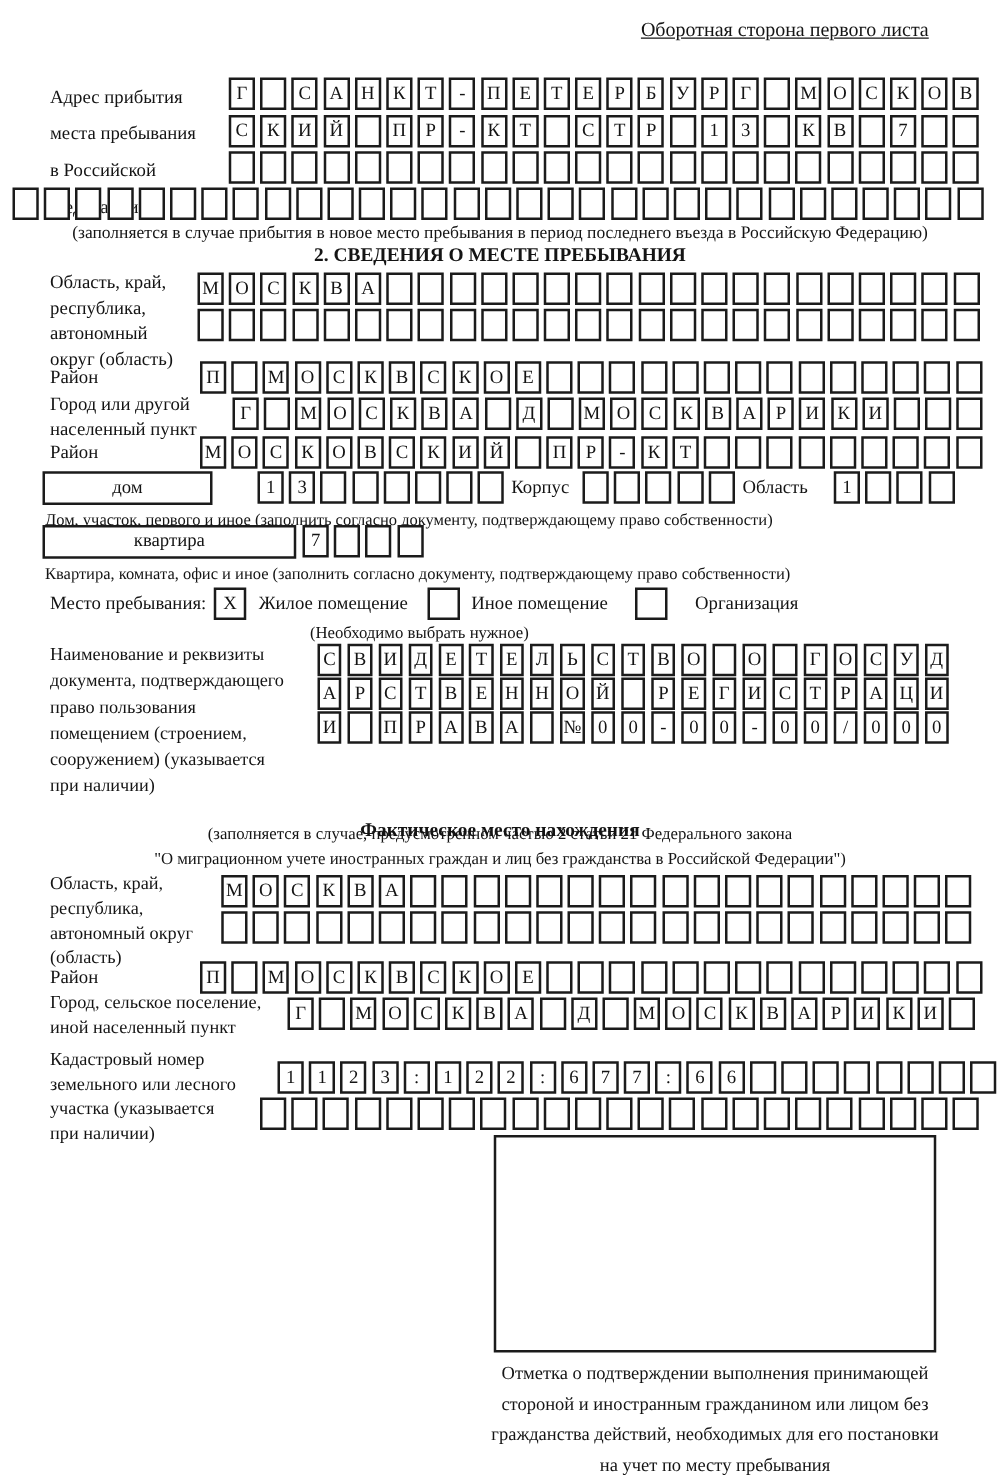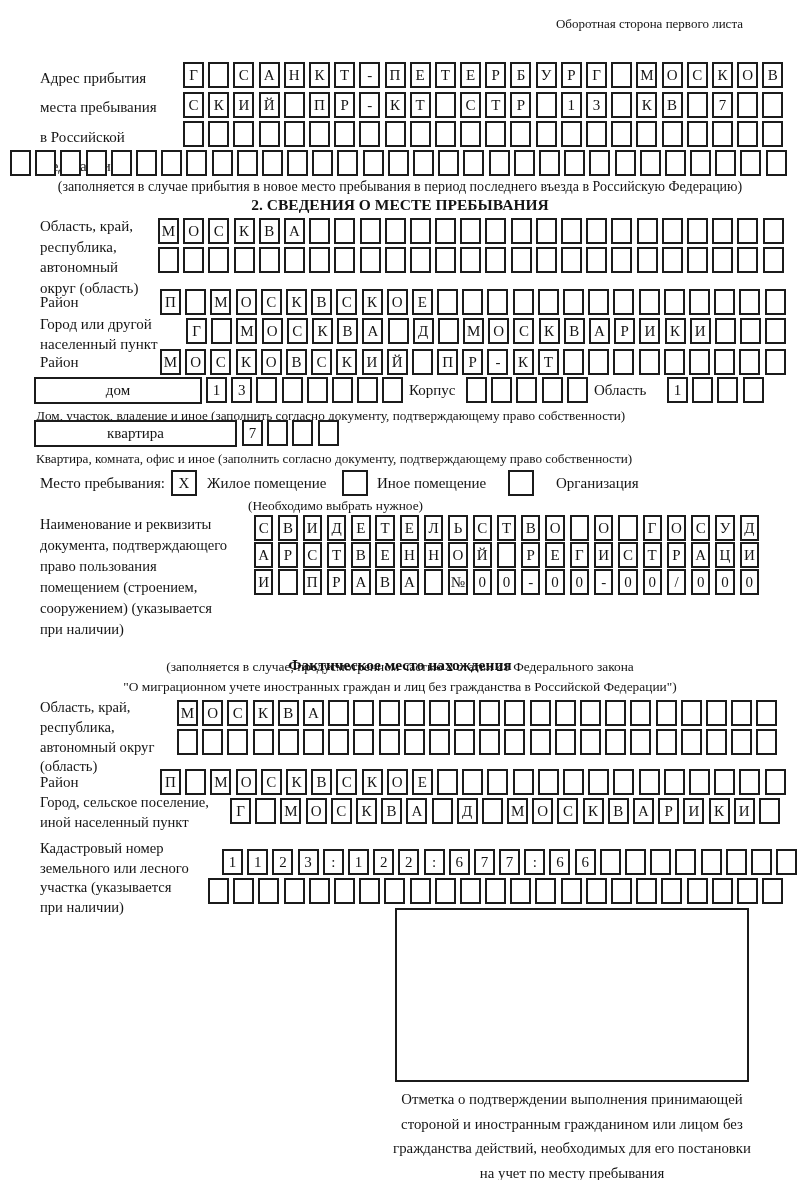--- a/index.html
+++ b/index.html
@@ -21,21 +21,21 @@
   .typebox{
     position:absolute;height:27px;border:2px solid #1b1b1b;box-sizing:border-box;
     display:flex;align-items:center;justify-content:center;font-size:15px;background:#fff;
   }
   .cbox{
     position:absolute;width:26px;height:26px;border:2px solid #1b1b1b;box-sizing:border-box;
     display:flex;align-items:center;justify-content:center;font-size:15px;background:#fff;
   }
   .stampbox{position:absolute;border:2px solid #1b1b1b;box-sizing:border-box;background:#fff;}
   .stampnote{position:absolute;text-align:center;font-size:14.8px;line-height:24.5px;white-space:pre-line;}
-  .hdrnote{position:absolute;font-size:13px;}
+  .hdrnote{position:absolute;font-size:16px;text-decoration:underline;}
 </style>
 </head>
 <body>
 
 <div id="page">
 
   <div class="hdrnote" style="top:16px;right:57px;">Оборотная сторона первого листа</div>
 
   <div class="label" style="left:40px;top:64px;line-height:29.4px;">Адрес прибытия
 места пребывания
@@ -295,21 +295,21 @@
       <span class="cell"></span>
       <span class="cell"></span>
       <span class="cell"></span>
       <span class="cell"></span>
       <span class="cell"></span>
       <span class="cell"></span>
       <span class="cell"></span>
       <span class="cell"></span>
     </div>
 
-  <div class="typebox" style="left:34px;top:377px;width:168px;">дом</div>
+  <div class="typebox" style="left:34px;top:377px;width:136px;">дом</div>
   <div class="boxrow" style="left:206px;top:377px;">
       <span class="cell">1</span>
       <span class="cell">3</span>
       <span class="cell"></span>
       <span class="cell"></span>
       <span class="cell"></span>
       <span class="cell"></span>
       <span class="cell"></span>
       <span class="cell"></span>
     </div>
@@ -321,21 +321,21 @@
       <span class="cell"></span>
       <span class="cell"></span>
     </div>
   <div class="label" style="left:594px;top:380px;">Область</div>
   <div class="boxrow" style="left:667px;top:377px;">
       <span class="cell">1</span>
       <span class="cell"></span>
       <span class="cell"></span>
       <span class="cell"></span>
     </div>
-  <div class="cap" style="left:36px;top:407px;">Дом, участок, владение и иное (заполнить согласно документу, подтверждающему право собственности)</div>
+  <div class="cap" style="left:36px;top:407px;">Дом, участок, первого и иное (заполнить согласно документу, подтверждающему право собственности)</div>
 
   <div class="typebox" style="left:34px;top:420px;width:203px;">квартира</div>
   <div class="boxrow" style="left:242px;top:420px;">
       <span class="cell">7</span>
       <span class="cell"></span>
       <span class="cell"></span>
       <span class="cell"></span>
     </div>
   <div class="cap" style="left:36px;top:450px;">Квартира, комната, офис и иное (заполнить согласно документу, подтверждающему право собственности)</div>
 

